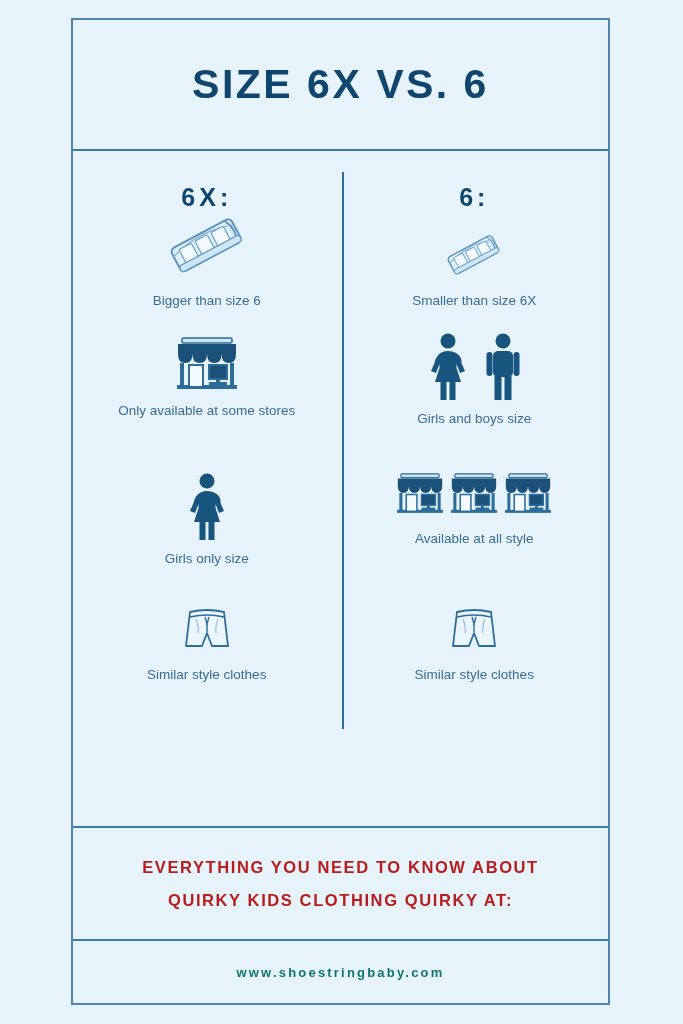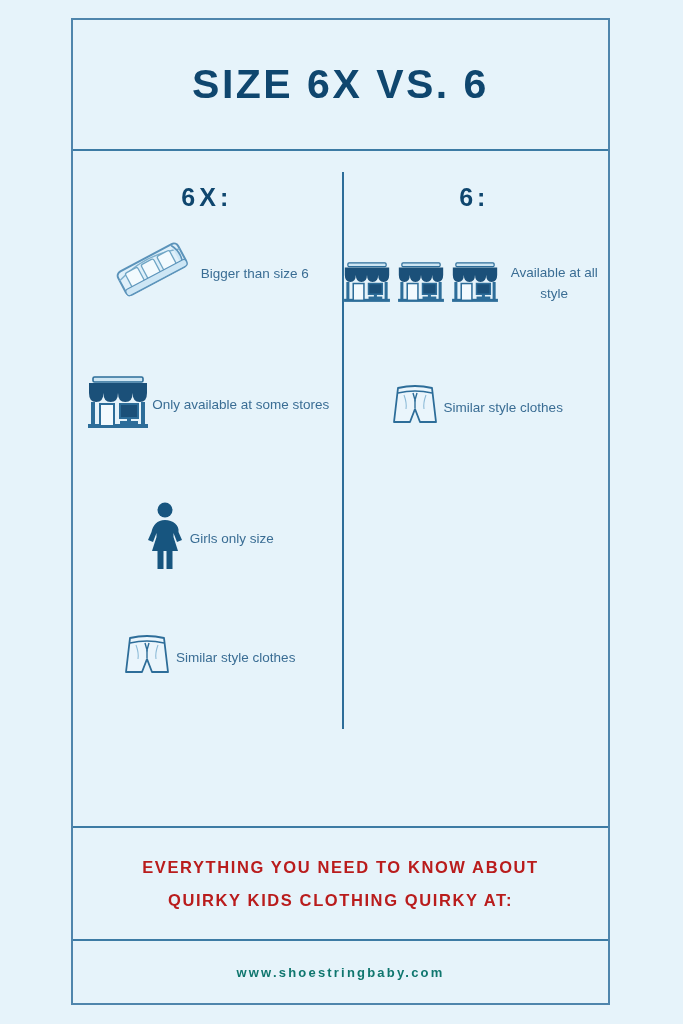--- a/index.html
+++ b/index.html
@@ -72,21 +72,21 @@
     font-size: 25px;
     font-weight: 800;
     color: #0f466e;
     letter-spacing: 4px;
     margin-bottom: 0;
     line-height: 1;
   }
 
   .row {
     display: flex;
-    flex-direction: row;
+    flex-direction: column;
     align-items: center;
     justify-content: flex-start;
   }
   .row-icon {
     display: flex;
     align-items: flex-end;
     justify-content: center;
   }
   .row-label {
     font-size: 13.5px;
@@ -223,21 +223,56 @@
             <path d="M40 17 q-3 8 -2 14" fill="none" stroke="#8fbcd8" stroke-width="1.1"></path>
           </svg>
         </div>
         <div class="row-label">Similar style clothes</div>
       </div>
     </div>
 
     <div class="col">
       <div class="col-head">6:</div>
 
-
+      <div class="row r1">
+        <div class="row-icon">
+          <svg width="70" height="56" viewBox="0 0 96 74">
+            <g transform="rotate(-28 48 37)">
+              <rect x="14" y="22" width="68" height="26" rx="5" fill="#dff0fa" stroke="#5b93ba" stroke-width="2"></rect>
+              <path d="M14 30 Q48 18 82 30" fill="none" stroke="#7fb0cd" stroke-width="1.4"></path>
+              <rect x="22" y="26" width="14" height="18" rx="2" fill="#f2fafe" stroke="#6ea4c4" stroke-width="1.3"></rect>
+              <rect x="40" y="26" width="14" height="18" rx="2" fill="#f2fafe" stroke="#6ea4c4" stroke-width="1.3"></rect>
+              <rect x="58" y="26" width="14" height="18" rx="2" fill="#f2fafe" stroke="#6ea4c4" stroke-width="1.3"></rect>
+              <path d="M76 23 q7 12 0 25" fill="#cde6f5" stroke="#5b93ba" stroke-width="1.6"></path>
+              <rect x="14" y="41" width="68" height="7" rx="3" fill="#cde6f5" stroke="#5b93ba" stroke-width="1.2"></rect>
+            </g>
+          </svg>
+        </div>
+        <div class="row-label">Smaller than size 6X</div>
+      </div>
+
+      <div class="row r2">
+        <div class="row-icon people-group">
+          <svg width="50" height="70" viewBox="0 0 50 70">
+            <circle cx="25" cy="9" r="7.5" fill="#17557f"></circle>
+            <path d="M25 19 c-8 0-12 5-13.5 12 L8 39 l5 2 3.5-9 v4 L12 50 h26 L33.5 36 v-4 l3.5 9 5-2 -3.5-8 C39.5 24 33 19 25 19 z" fill="#17557f"></path>
+            <rect x="17.5" y="50" width="6" height="18" fill="#17557f"></rect>
+            <rect x="26.5" y="50" width="6" height="18" fill="#17557f"></rect>
+          </svg>
+          <svg width="44" height="70" viewBox="0 0 44 70">
+            <circle cx="22" cy="9" r="7.5" fill="#17557f"></circle>
+            <rect x="12" y="19" width="20" height="26" rx="5" fill="#17557f"></rect>
+            <rect x="5.5" y="20" width="6" height="24" rx="3" fill="#17557f"></rect>
+            <rect x="32.5" y="20" width="6" height="24" rx="3" fill="#17557f"></rect>
+            <rect x="13.5" y="44" width="7" height="24" fill="#17557f"></rect>
+            <rect x="23.5" y="44" width="7" height="24" fill="#17557f"></rect>
+          </svg>
+        </div>
+        <div class="row-label">Girls and boys size</div>
+      </div>
 
       <div class="row r3">
         <div class="row-icon stores-group">
           <svg width="52" height="58" viewBox="0 0 68 62">
             <rect x="9" y="6" width="50" height="5" rx="1.5" fill="#cfe6f3" stroke="#2d6d99" stroke-width="1.6"></rect>
             <path d="M5 12 h58 v10 q0 9 -7.2 9 q-7.2 0 -7.2 -9 q0 9 -7.3 9 q-7.3 0 -7.3 -9 q0 9 -7.3 9 q-7.3 0 -7.3 -9 q0 9 -7.2 9 q-7.2 0 -7.2 -9 z" fill="#1b5079"></path>
             <rect x="7" y="31" width="4" height="24" fill="#2d6d99"></rect>
             <rect x="57" y="31" width="4" height="24" fill="#2d6d99"></rect>
             <rect x="4" y="53" width="60" height="4" fill="#2d6d99"></rect>
             <rect x="16" y="33" width="14" height="22" fill="#f2fafe" stroke="#2d6d99" stroke-width="2"></rect>

